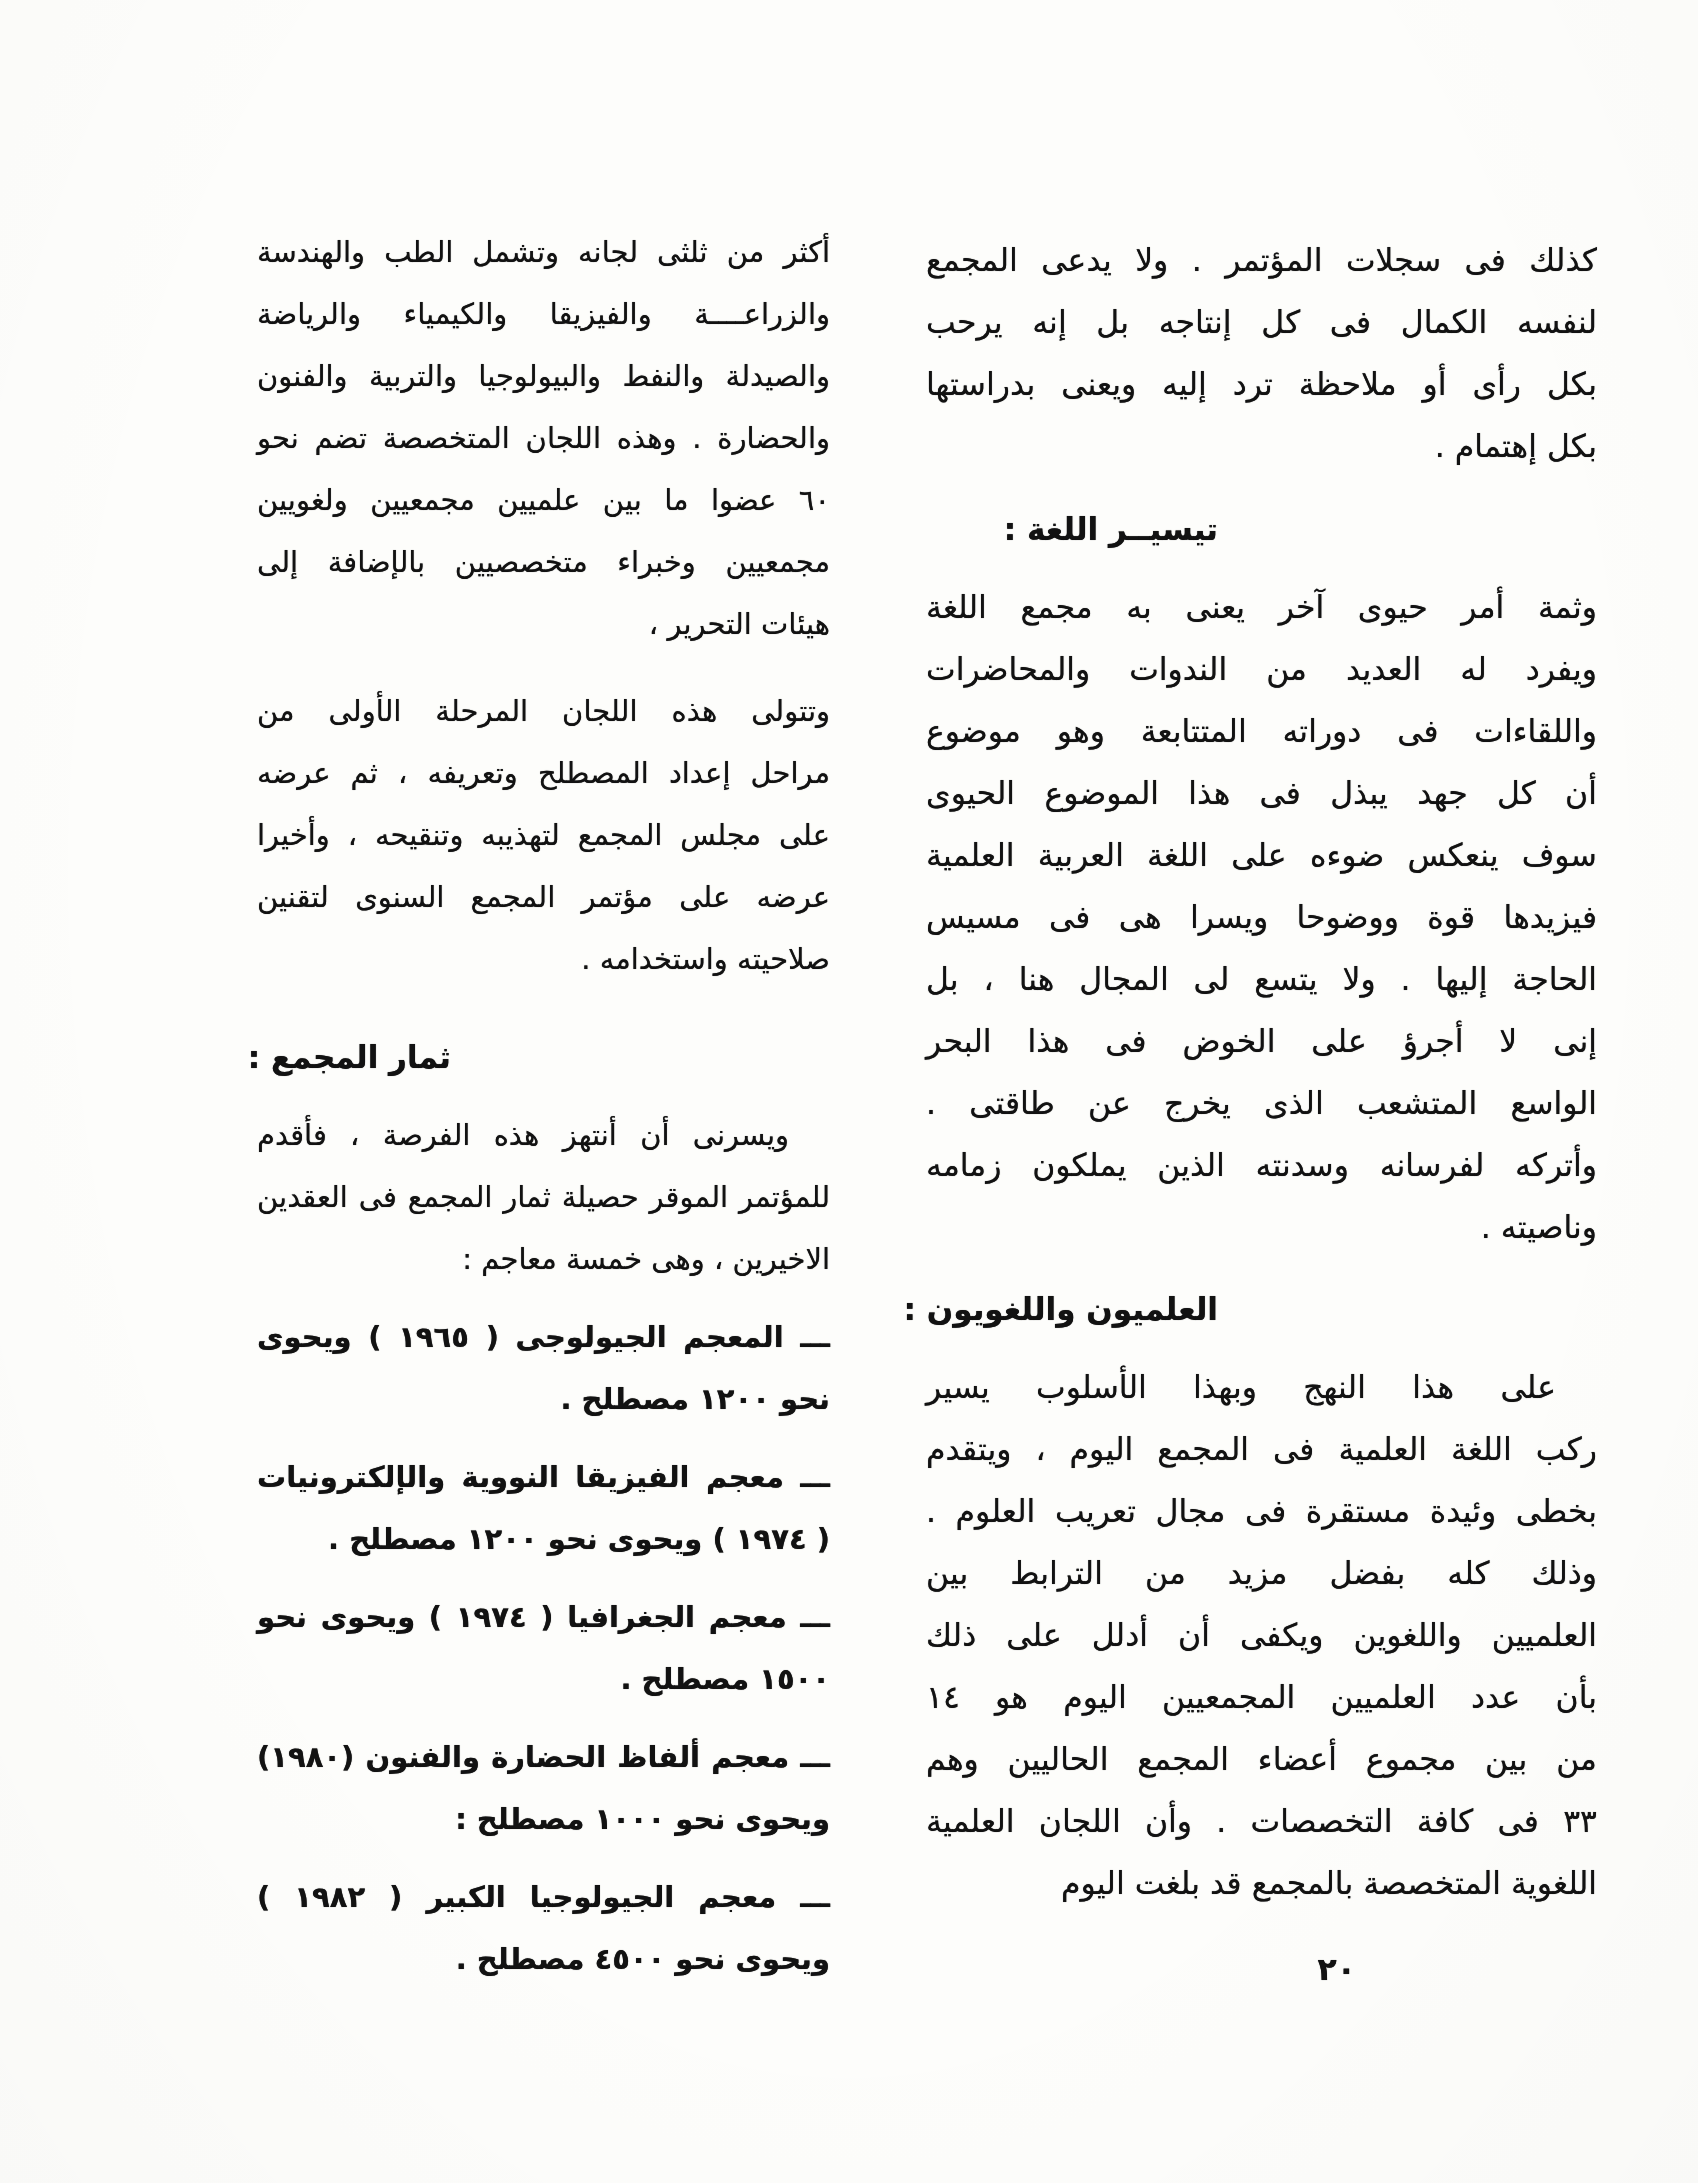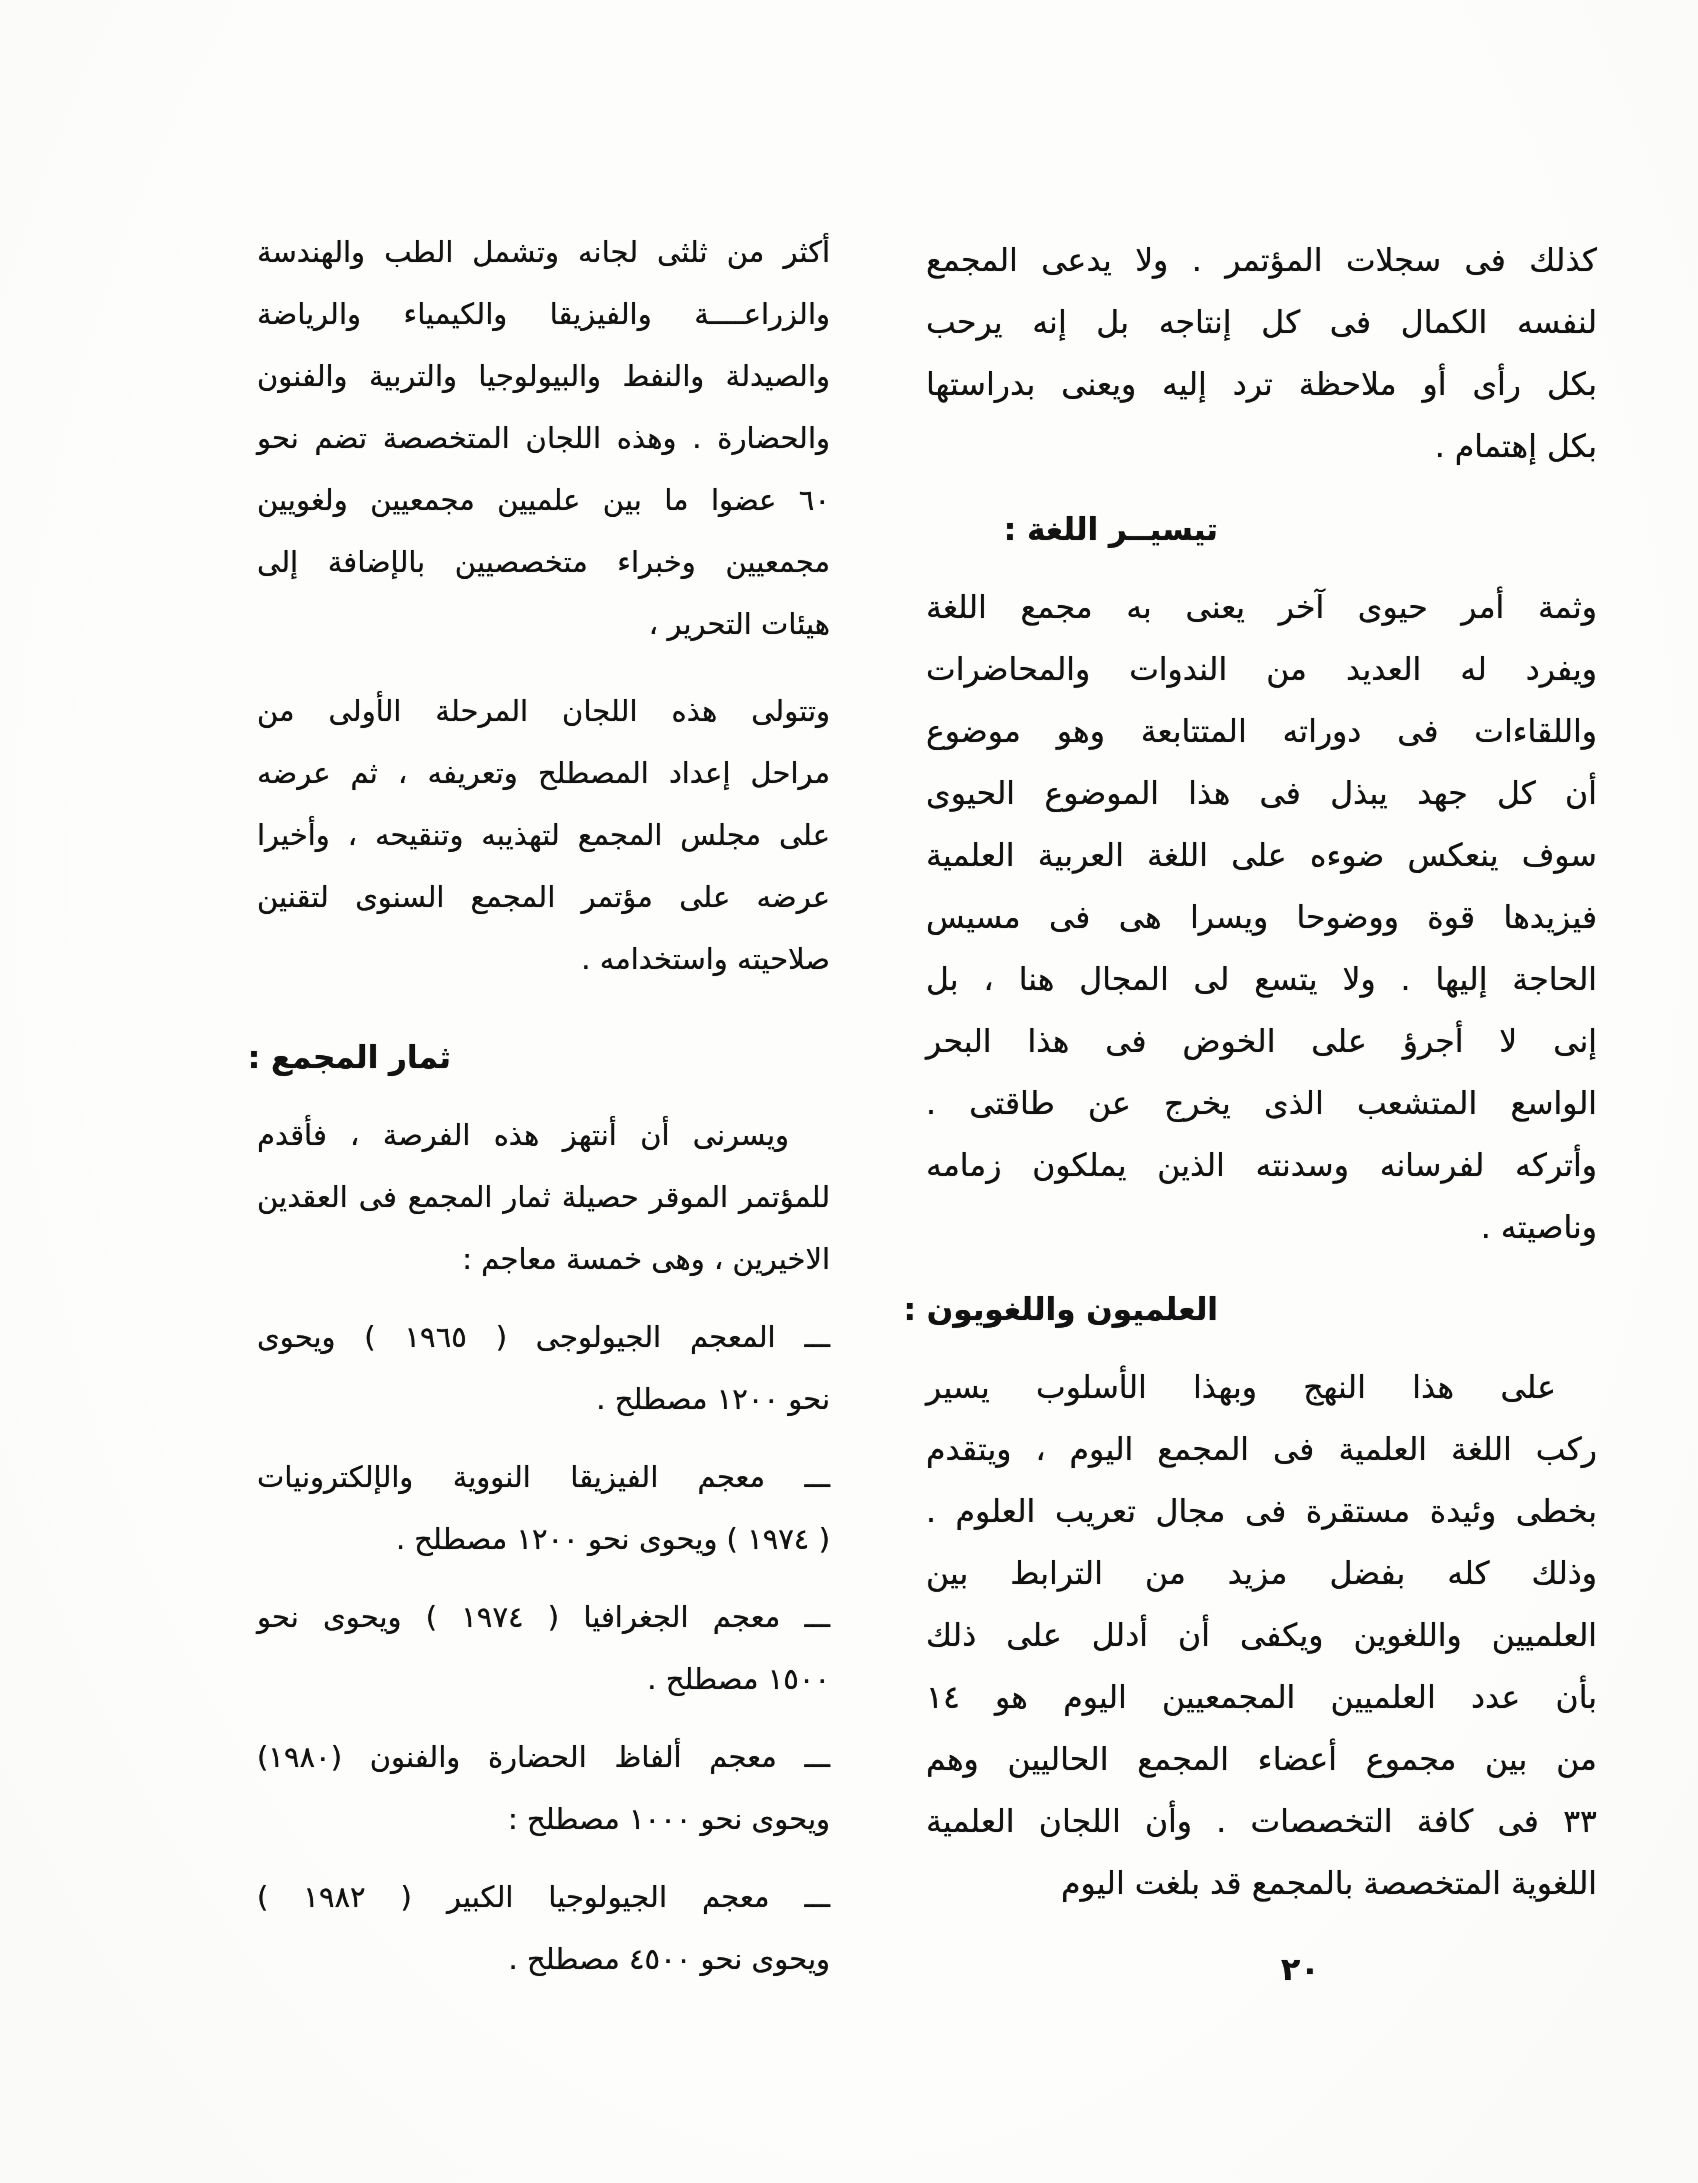--- a/index.html
+++ b/index.html
@@ -50,30 +50,30 @@
     line-height: 62px;
     white-space: nowrap;
     text-shadow: 0 0 0.7px rgba(0,0,0,0.9);
   }
   .col-right .section-heading { margin: 20.5px 395px 5.5px 0; }
   .col-left  .section-heading { margin: 36px 395px 6.8px 0; text-align: right; }
 
   .gap-top { margin-top: 25px; }
 
   .dict-list { margin-top: 16.4px; }
-  .dict-item { margin-bottom: 6.8px; }
+  .dict-item { margin-bottom: 6.8px; font-weight: bold; }
 
   .page-number {
     position: absolute;
     left: 1281px;
     top: 1951px;
     width: 75px;
     font-size: 31.5px;
     font-weight: bold;
-    text-align: left;
+    text-align: right;
     direction: rtl;
     text-shadow: 0 0 0.7px rgba(0,0,0,0.9);
   }
 </style>
 </head>
 <body>
 
 <div class="page">
 
   <div class="column col-right">

